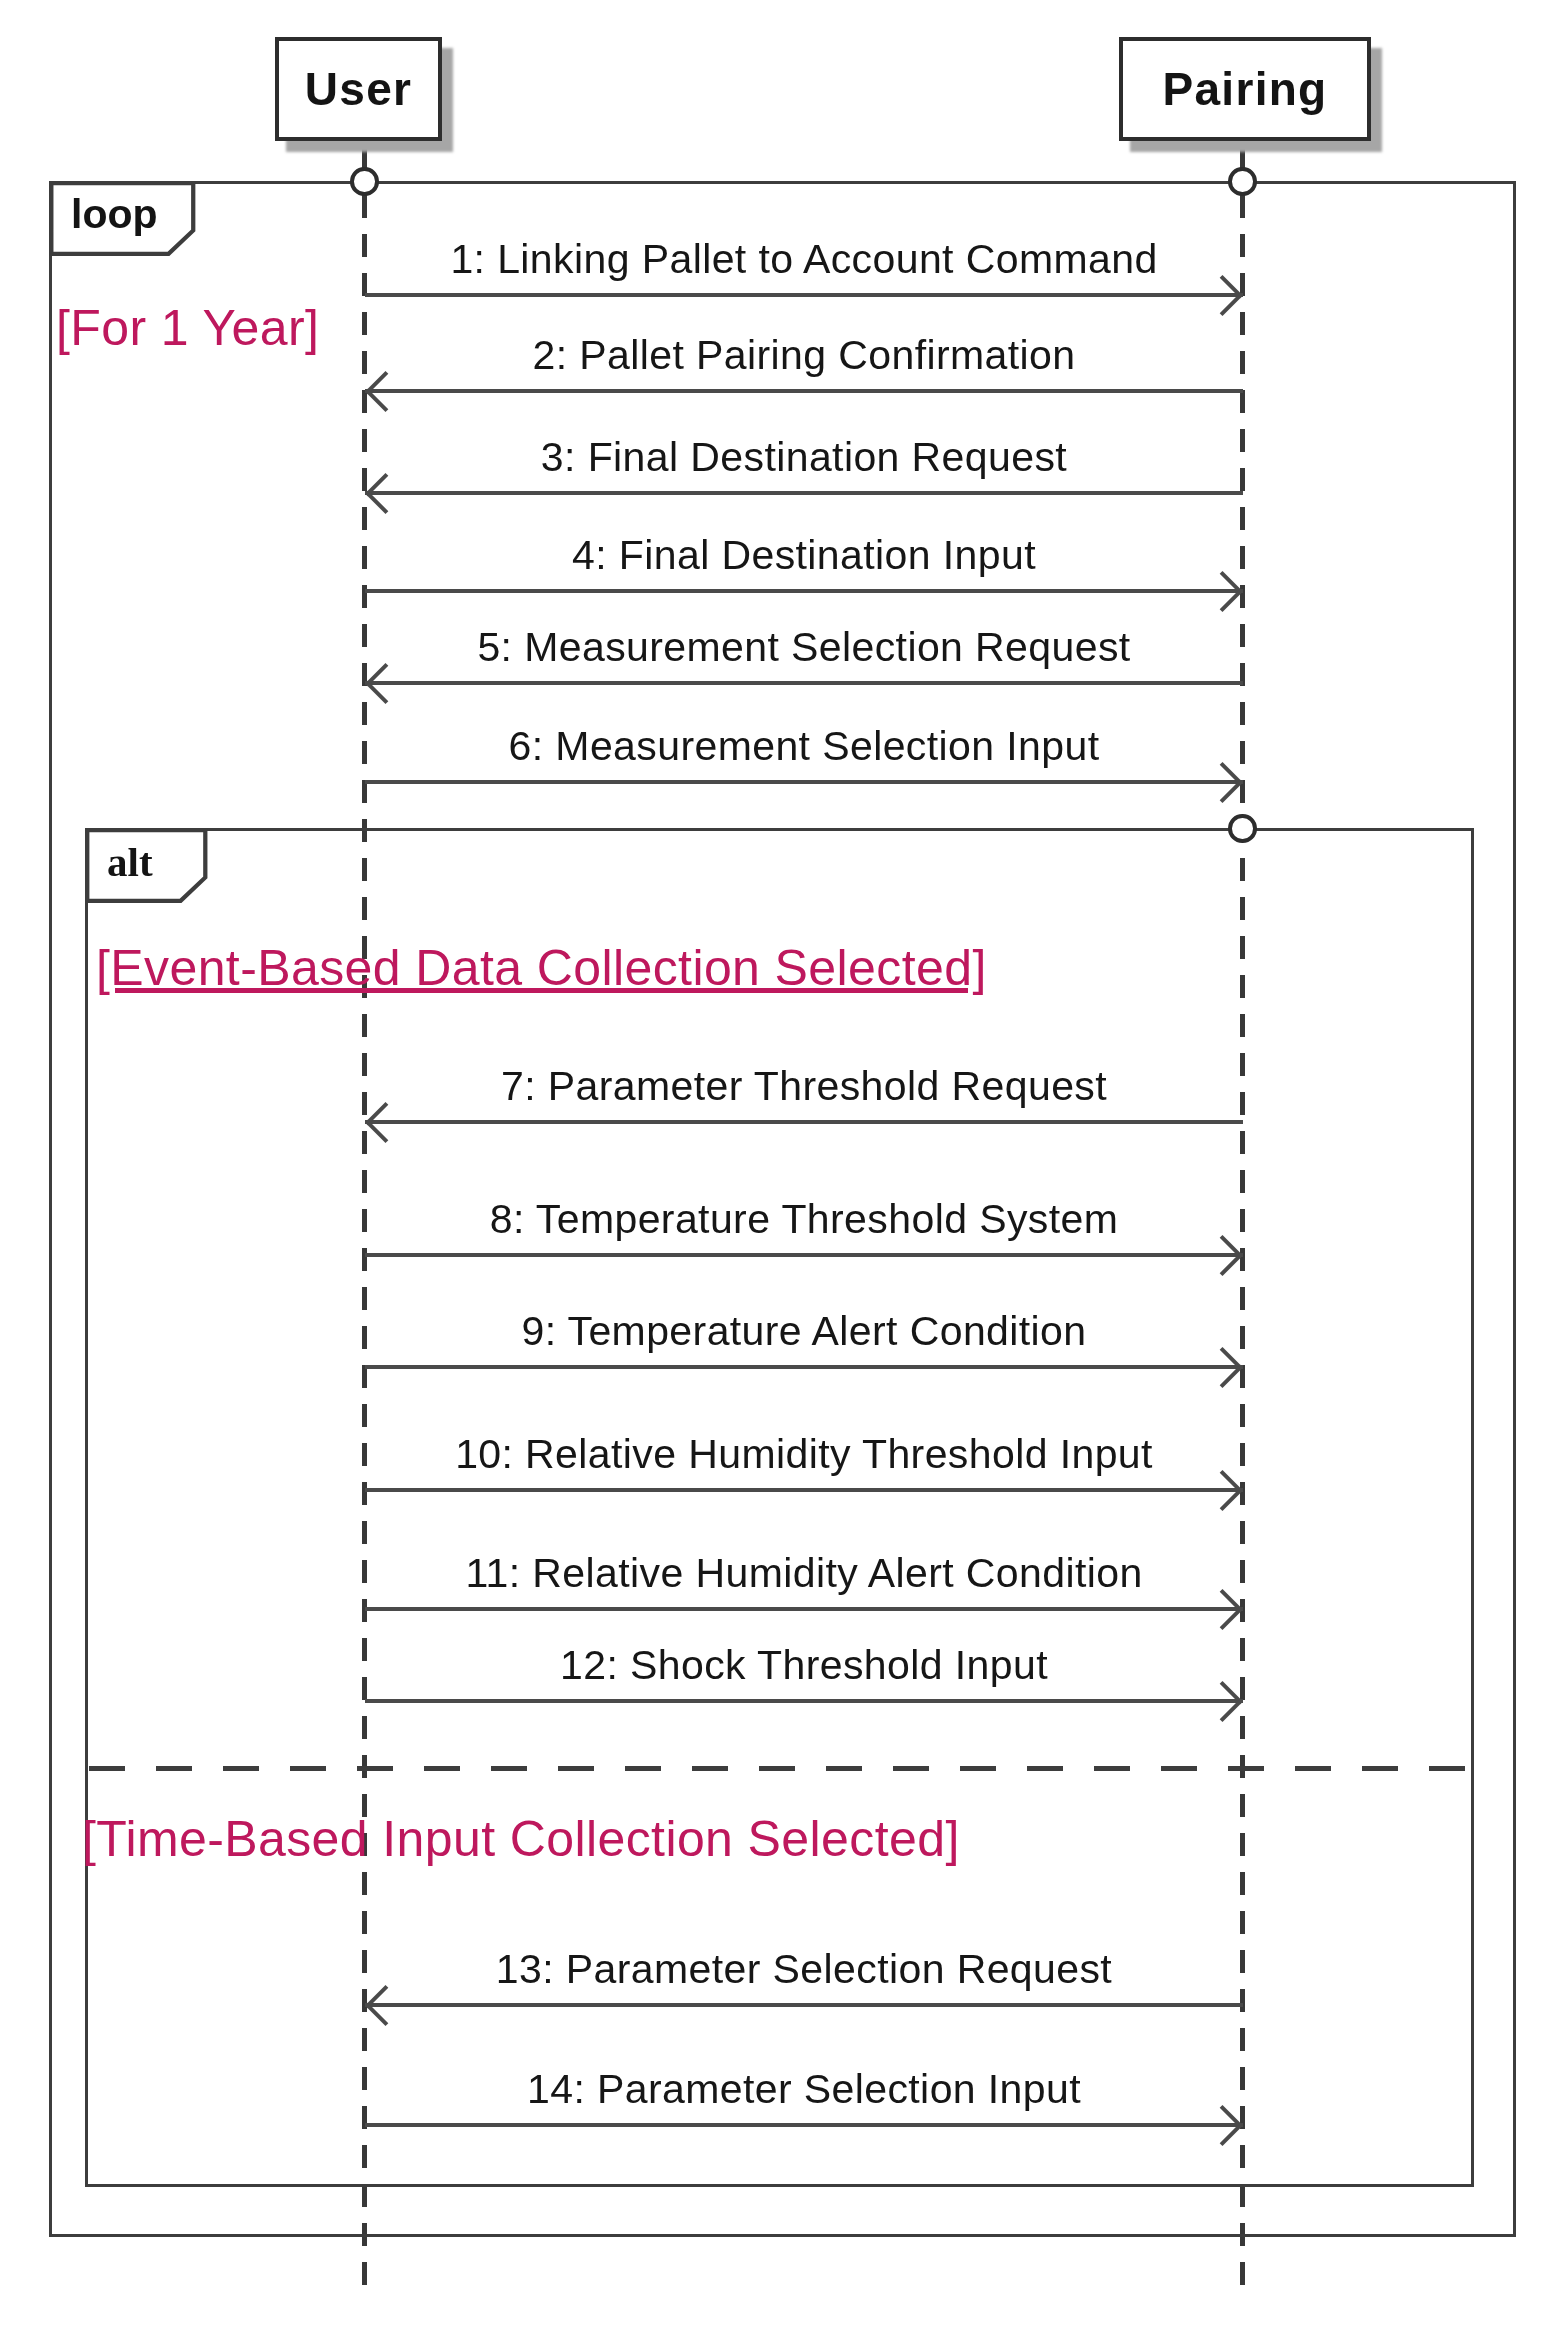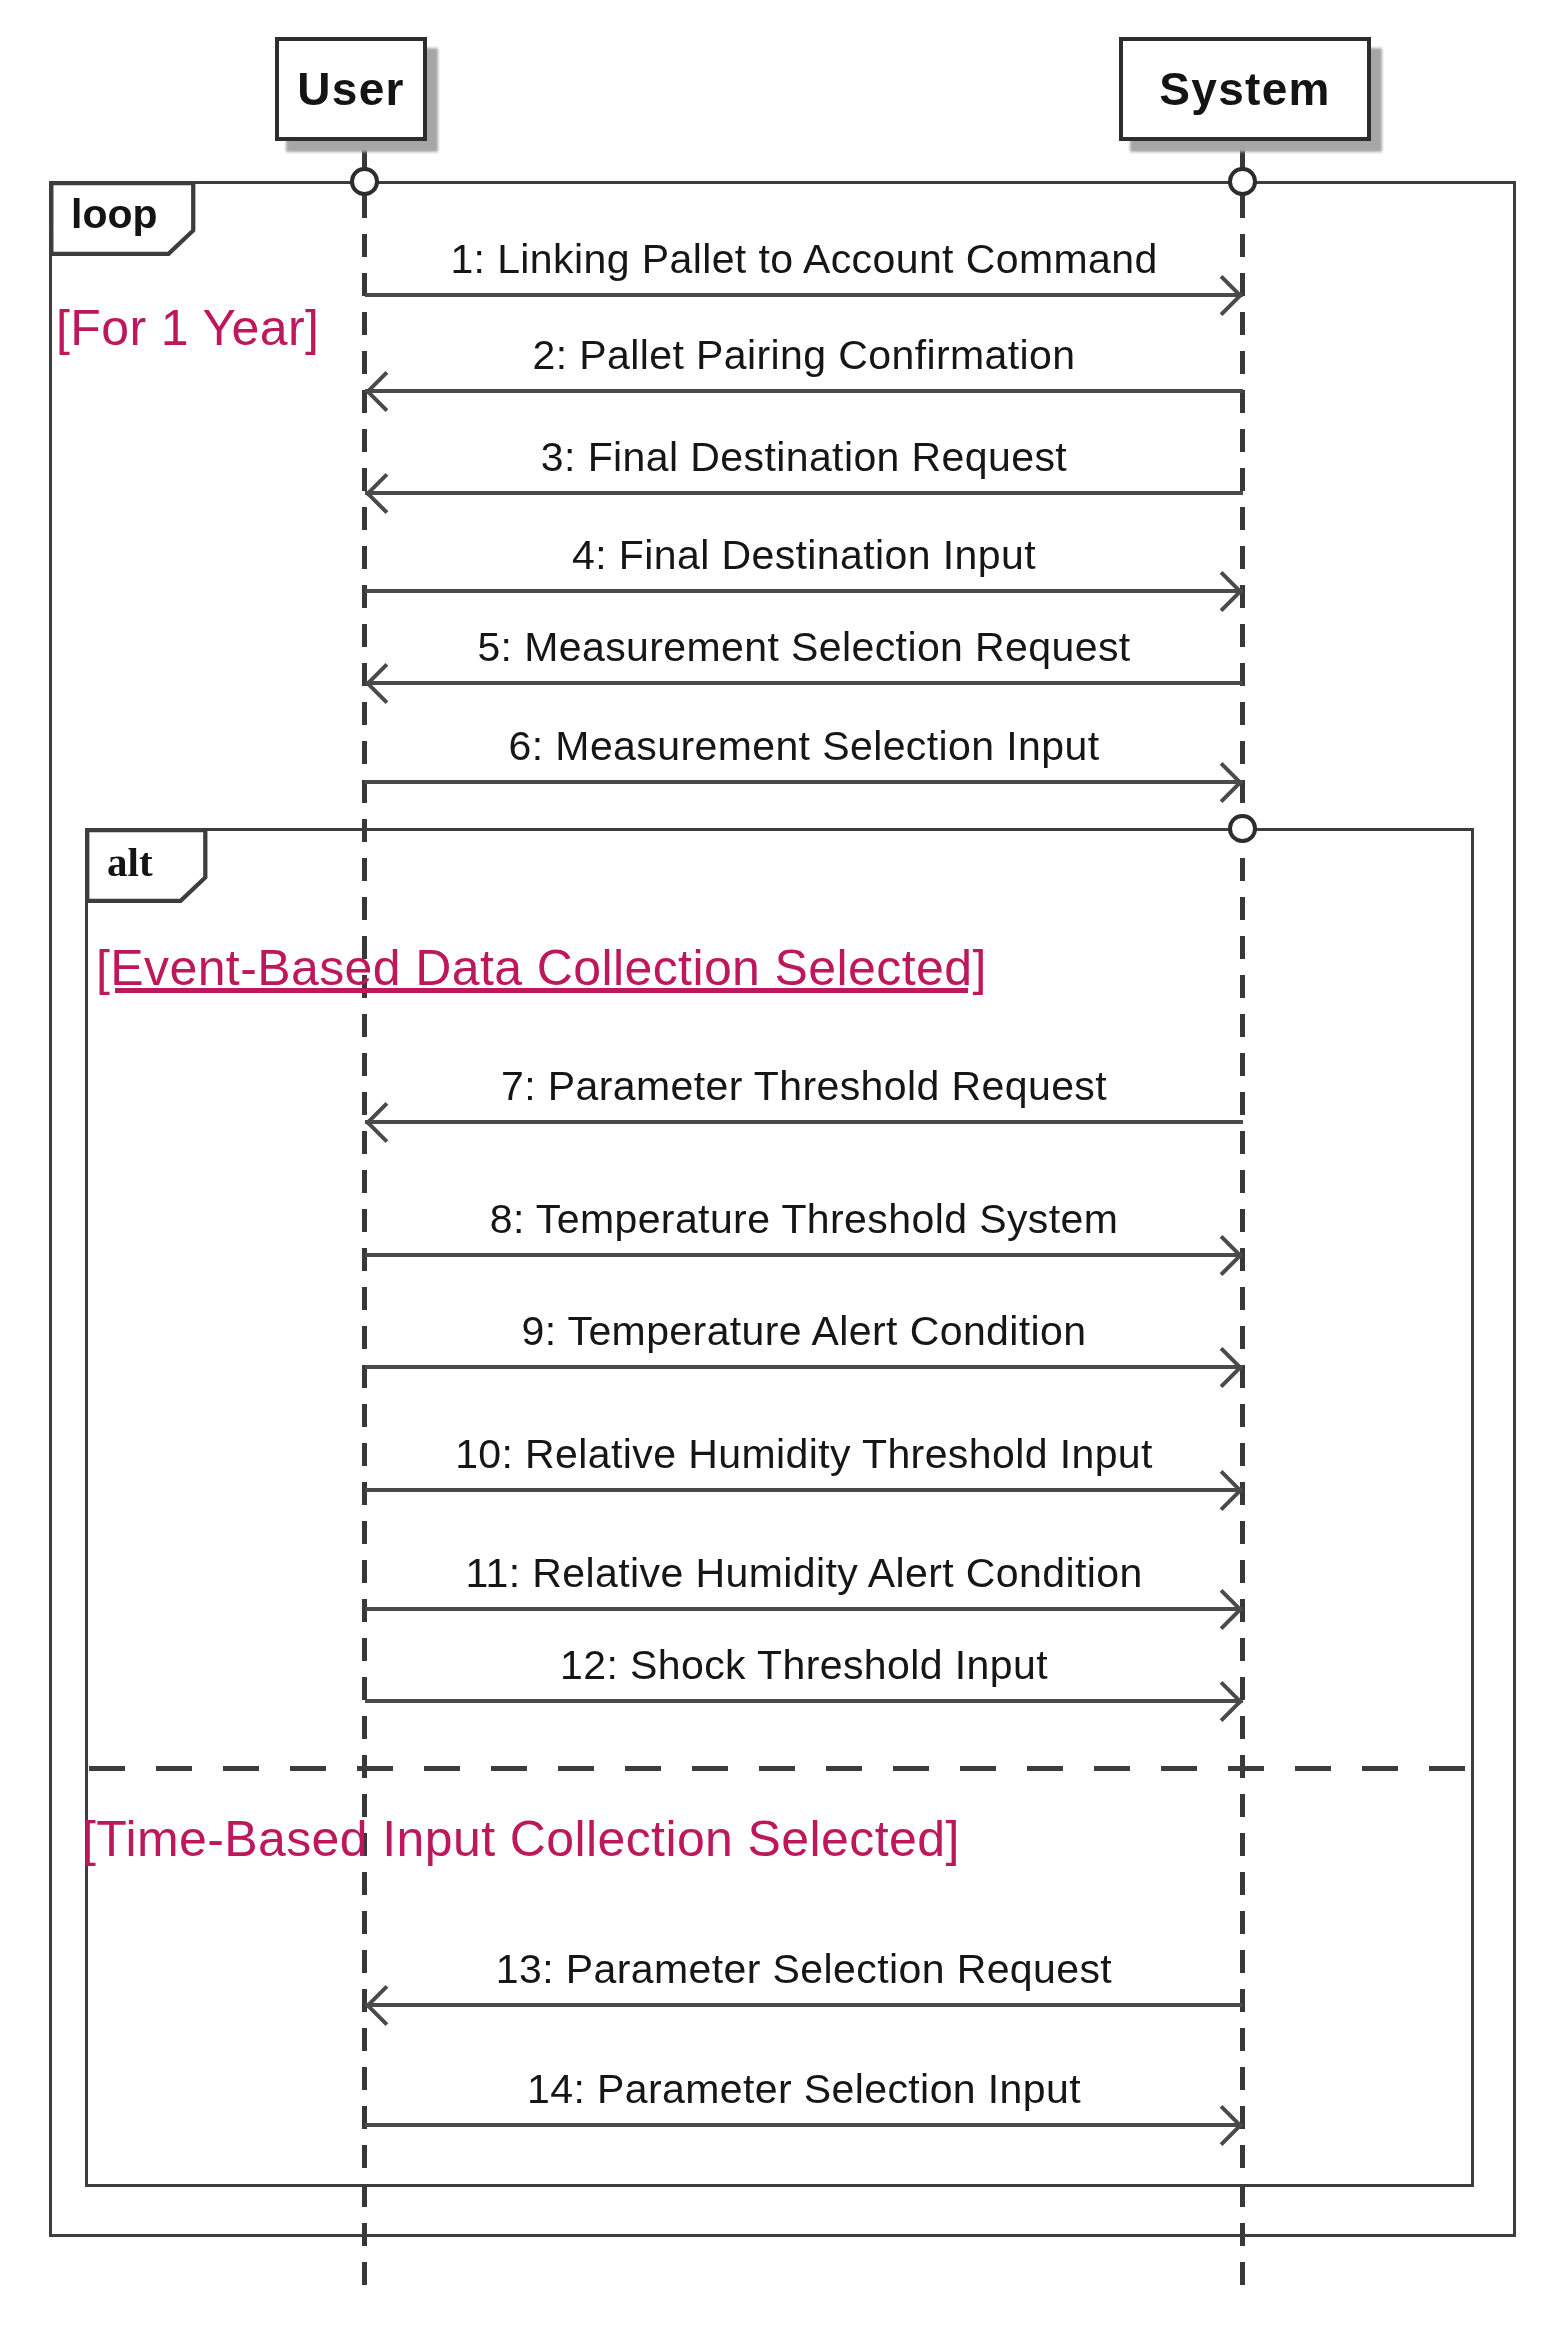--- a/index.html
+++ b/index.html
@@ -8,21 +8,21 @@
 
   
   .actor-box {
     position:absolute; box-sizing:border-box;
     border:4.3px solid #2d2d2d; background:#ffffff;
     display:flex; align-items:center; justify-content:center;
     font-weight:bold; font-size:46px; color:#141414; letter-spacing:1.3px;
     box-shadow:11px 11px 2.6px #a6a6a6;
     z-index:6;
   }
-  .actor-user   { left:275px; top:37px;  width:152px; height:104px; }
+  .actor-user   { left:275px; top:37px;  width:167px; height:104px; }
   .actor-system { left:1119px; top:37px; width:252px; height:104px; }
 
   
   .lifeline-connector { position:absolute; width:5.1px; height:29px; top:140px; background:#383838; z-index:1; }
   .connector-user   { left:362px; }
   .connector-system { left:1240px; }
   .lifeline {
     position:absolute; width:5.1px; top:195px; height:2102px;
     background:repeating-linear-gradient(180deg, #383838 0 23px, transparent 23px 39px);
     z-index:1;
@@ -193,20 +193,20 @@
     <div class="msg-line"></div>
     <div class="head head-left"></div>
   </div>
   <div class="msg m14">
     <div class="msg-label">14: Parameter Selection Input</div>
     <div class="msg-line"></div>
     <div class="head head-right"></div>
   </div>
 
   <div class="actor-box actor-user">User</div>
-  <div class="actor-box actor-system">System</div>
+  <div class="actor-box actor-system">Pairing</div>
 
   <div class="anchor-circle circle-user-top"></div>
   <div class="anchor-circle circle-system-top"></div>
   <div class="anchor-circle circle-system-alt"></div>
 
 </div>
 
 
 </body></html>

